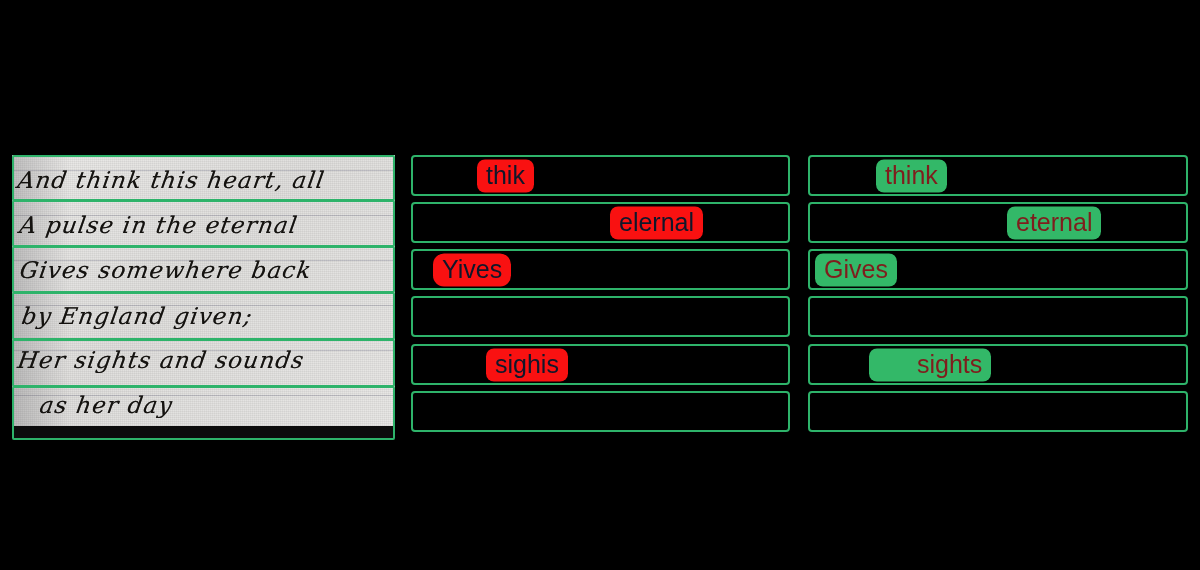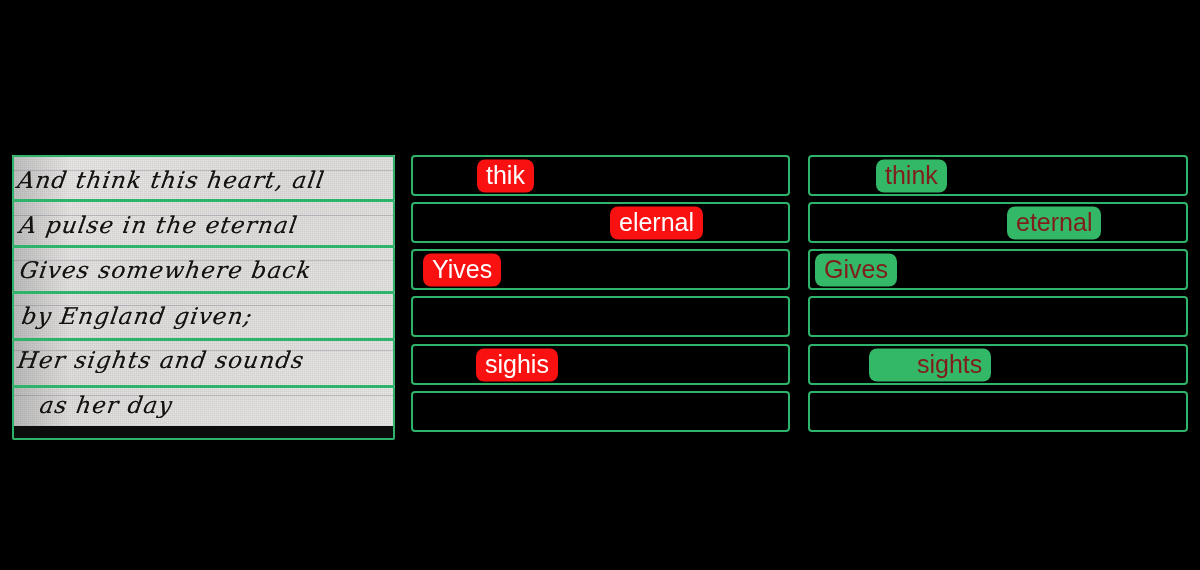--- a/index.html
+++ b/index.html
@@ -112,21 +112,21 @@
     transform: translateY(-50%);
     border-radius: 8px;
     padding: 3px 9px 5px 9px;
     font-size: 25px;
     line-height: 1;
     white-space: nowrap;
     font-family: "Liberation Sans", sans-serif;
   }
   .chip.err {
     background: #f91111;
-    color: #ffffff;
+    color: #0f172a;
   }
   .chip.ok {
     background: #33b868;
     color: #7f1d1d;
   }
 </style>
 </head>
 <body>
 
 <div id="stage">
@@ -155,25 +155,25 @@
   </div>
 
   <div id="pred-column" class="col">
     <div class="row-box" style="top:0px;">
       <span class="chip err" style="left:64px;">thik</span>
     </div>
     <div class="row-box" style="top:47px;text-decoration:underline;">
       <span class="chip err" style="left:197px;">elernal</span>
     </div>
     <div class="row-box" style="top:94px;">
-      <span class="chip err" style="left:10px;">Yives</span>
+      <span class="chip err" style="left:20px;border-radius:11px;">Yives</span>
     </div>
     <div class="row-box" style="top:141px;"></div>
     <div class="row-box" style="top:189px;">
-      <span class="chip err" style="left:63px;">sighis</span>
+      <span class="chip err" style="left:73px;">sighis</span>
     </div>
     <div class="row-box" style="top:236px;"></div>
   </div>
 
   <div id="truth-column" class="col">
     <div class="row-box" style="top:0px;">
       <span class="chip ok" style="left:66px;">think</span>
     </div>
     <div class="row-box" style="top:47px;">
       <span class="chip ok" style="left:197px;">eternal</span>

